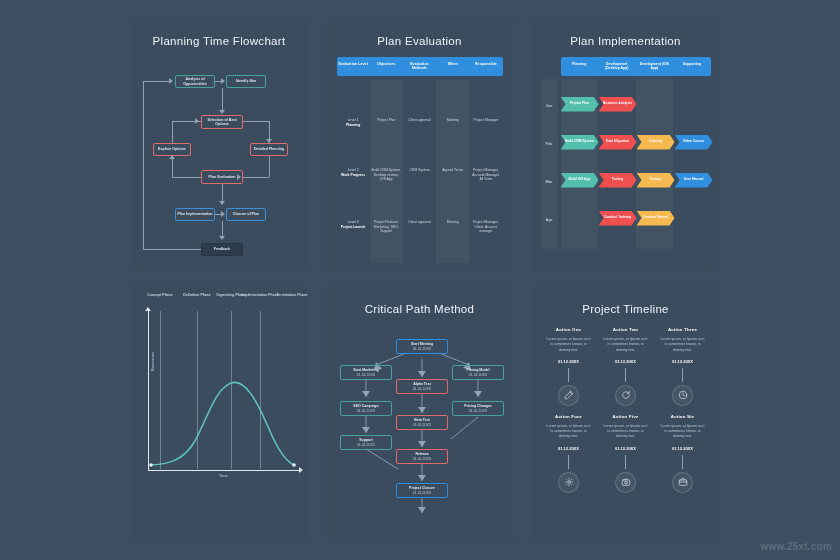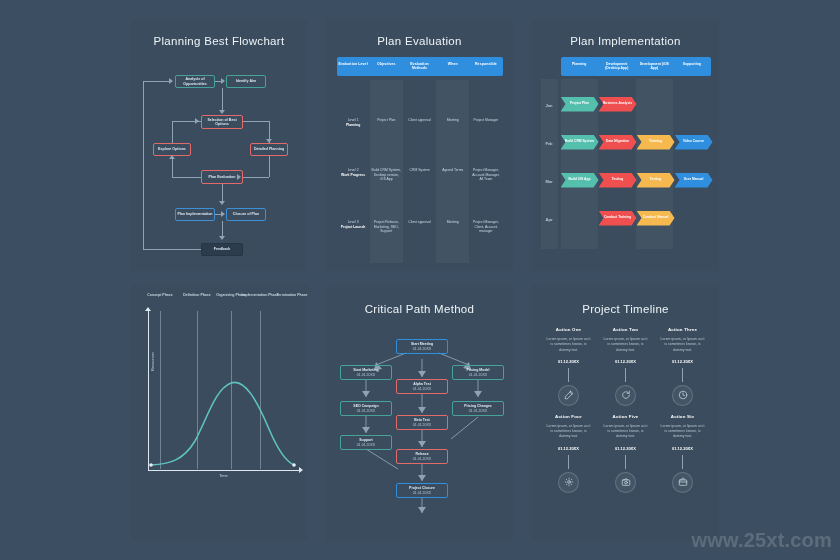--- a/index.html
+++ b/index.html
@@ -141,31 +141,31 @@
     width: 21px; height: 21px; border-radius: 50%;
     background: rgba(255,255,255,.055);
     border: 1px solid rgba(190,210,225,.25);
     margin: 3px auto 0;
     display: flex; align-items: center; justify-content: center;
   }
   .tl-circ svg { width: 10px; height: 10px; }
 
   .wm {
     position: absolute; right: 8px; bottom: 8px;
-    color: rgba(255,255,255,.17); font-size: 20px; font-weight: 700;
+    color: rgba(255,255,255,.17); font-size: 10px; font-weight: 700;
     letter-spacing: .2px;
   }
 </style>
 </head>
 <body>
 
 <div class="canvas">
 
   <div class="panel" id="p1">
-    <div class="panel-title">Planning Best Flowchart</div>
+    <div class="panel-title">Planning Time Flowchart</div>
     <div class="fc">
 
       <div class="node n-teal" style="left:44px;top:20px;width:40px;height:13px;">Analysis of Opportunities</div>
       <div class="node n-teal" style="left:95px;top:20px;width:40px;height:13px;">Identify Aim</div>
       <div class="node n-red" style="left:70px;top:60px;width:42px;height:14px;">Selection of Best Options</div>
       <div class="node n-red" style="left:22px;top:88px;width:38px;height:13px;">Explore Options</div>
       <div class="node n-red" style="left:119px;top:88px;width:38px;height:13px;">Detailed Planning</div>
       <div class="node n-red" style="left:70px;top:115px;width:42px;height:14px;">Plan Evaluation</div>
       <div class="node n-blue" style="left:44px;top:153px;width:40px;height:13px;">Plan Implementation</div>
       <div class="node n-blue" style="left:95px;top:153px;width:40px;height:13px;">Closure of Plan</div>

